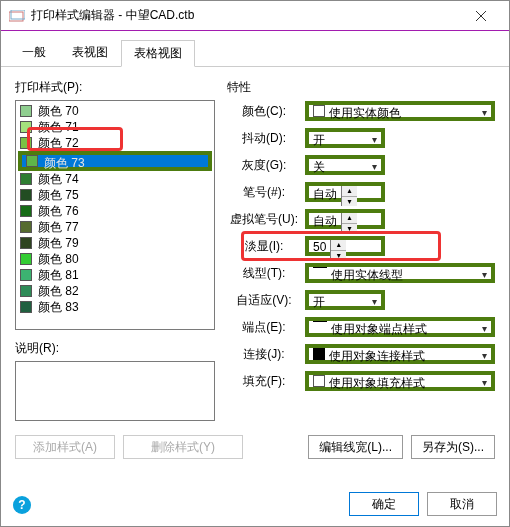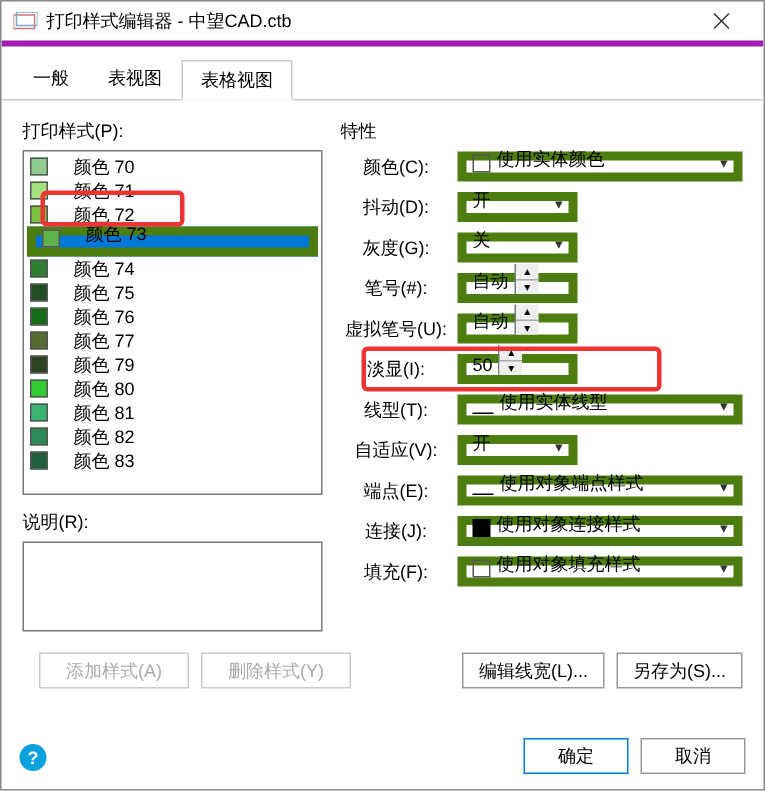--- a/index.html
+++ b/index.html
@@ -1,43 +1,43 @@
 <!DOCTYPE html>
 <html><head>
 <meta charset="utf-8">
 <style>
 * { box-sizing: border-box; margin: 0; padding: 0; font-family: "Microsoft YaHei", "SimSun", sans-serif; font-size: 12px; }
 body { background: #fff; width: 510px; height: 527px; border: 1px solid #888; position: relative; }
-.titlebar { height: 30px; display: flex; align-items: center; padding: 0 8px; border-bottom: 4px solid #a21caf; }
+.titlebar { height: 30px; display: flex; align-items: center; padding: 0 8px; border-bottom: 1px solid #a21caf; }
 .ticon { width: 16px; height: 12px; margin-right: 6px; }
 .ttext { flex: 1; }
 .closebtn { width: 40px; height: 28px; display: flex; align-items: center; justify-content: center; cursor: pointer; }
 .tabs { display: flex; padding: 4px 8px 0 8px; border-bottom: 1px solid #ccc; margin-top: 4px; }
 .tab { padding: 4px 12px; border: 1px solid transparent; cursor: pointer; }
 .tab.active { border: 1px solid #ccc; border-bottom: 1px solid #fff; background: #fff; position: relative; top: 1px; }
 .body { padding: 12px 14px; display: flex; gap: 12px; }
 .left { width: 200px; }
 .grouplabel { margin-bottom: 4px; }
 .listbox { border: 1px solid #7a7a7a; height: 230px; overflow: auto; padding: 2px; background: #fff; }
-.listitem { display: flex; align-items: center; height: 16px; padding: 1px 2px; gap: 17px; cursor: pointer; }
-.listitem.sel { background: #0078d7; color: #000000; }
+.listitem { display: flex; align-items: center; height: 16px; padding: 1px 2px; gap: 6px; cursor: pointer; }
+.listitem.sel { background: #0078d7; color: #e5e5e5; }
 .swatch { width: 12px; height: 12px; border: 1px solid #555; flex-shrink: 0; }
 .hl1 { position: absolute; border: 3px solid #e33; border-radius: 4px; }
 .desclabel { margin-top: 10px; margin-bottom: 4px; }
 .descbox { border: 1px solid #7a7a7a; height: 60px; }
 .right { flex: 1; }
 .proprow { display: flex; align-items: center; margin-bottom: 5px; height: 22px; }
 .plabel { width: 78px; text-align: center; padding-right: 4px; }
-.sel { border: 6px solid #4d7c0f; height: 20px; flex: 1; background: #fff; display: flex; align-items: flex-end; padding: 0 4px; position: relative; }
+.sel { border: 4px solid #4d7c0f; height: 20px; flex: 1; background: #fff; display: flex; align-items: flex-start; padding: 0 4px; position: relative; }
 .sel .arrow { margin-left: auto; }
 .spin { width: 16px; height: 20px; border-left: 1px solid #7a7a7a; display: flex; flex-direction: column; margin-left: 4px; }
 .spin span { flex:1; font-size:8px; text-align:center; line-height:9px; background:#efefef; border-bottom:1px solid #aaa; }
 .spin span:last-child{ border-bottom:none; }
 .chkbox { width:12px; height:12px; border:1px solid #555; margin-right:4px; }
-.btnrow { display:flex; gap:8px; padding: 2px 14px 8px 25px; }
+.btnrow { display:flex; gap:8px; padding: 2px 14px 8px 14px; }
 .btn { border:1px solid #999; background:#fff; height:24px; display:flex; align-items:center; justify-content:center; cursor:pointer; padding:0 10px; }
 .btn.dis { color:#aaa; border-color:#ccc; }
 .help { position:absolute; left:12px; bottom:12px; width:18px;height:18px;border-radius:50%;background:#0aa1dd;color:#fff;display:flex;align-items:center;justify-content:center;font-weight:bold; }
 .footer { position:absolute; right:12px; bottom:10px; display:flex; gap:8px; }
 .footer .btn { width:70px; }
 .footer .btn.primary { border-color:#0078d7; }
 .arrow::before{ content:"▾"; font-size:10px; color:#333;}
 .linestyle { width:14px;height:2px;border-top:1px solid #000;margin-right:4px;}
 </style>
 </head>
@@ -231,21 +231,21 @@
           <span class="chkbox"></span>
           <span>使用对象填充样式</span>
           <span class="arrow"></span>
         </div>
       </div>
   </div>
 </div>
 
 <div class="btnrow">
   <div class="btn dis" style="width:100px">添加样式(A)</div>
-  <div class="btn dis" style="width:100px">删除样式(Y)</div>
+  <div class="btn dis" style="width:120px">删除样式(Y)</div>
   <div style="flex:1"></div>
   <div class="btn">编辑线宽(L)...</div>
   <div class="btn">另存为(S)...</div>
 </div>
 
 <div class="help">?</div>
 <div class="footer">
   <div class="btn primary">确定</div>
   <div class="btn">取消</div>
 </div>

